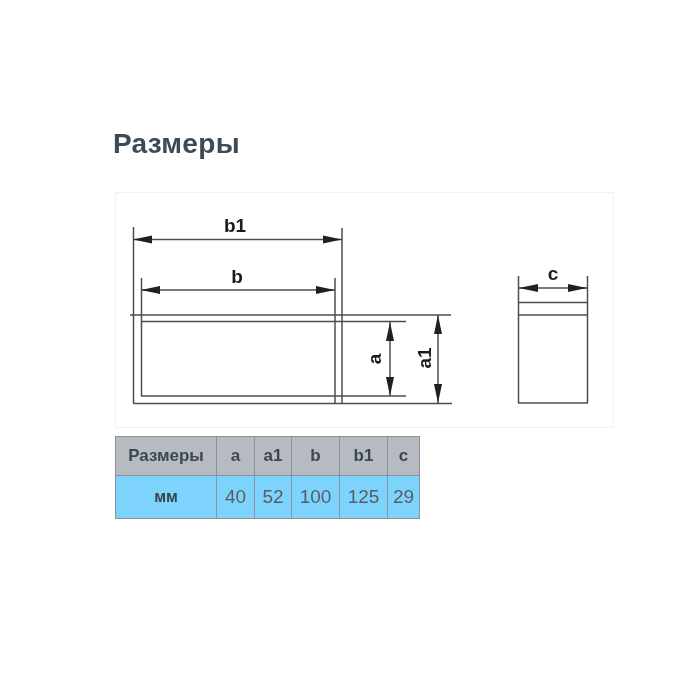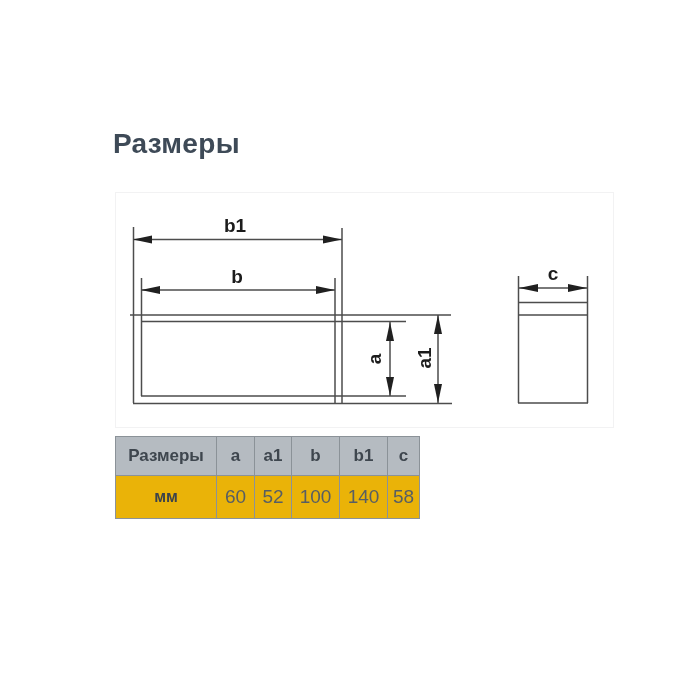--- a/index.html
+++ b/index.html
@@ -71,21 +71,21 @@
     padding: 0;
   }
   .dim-table thead th {
     background: #b5bbc1;
     height: 38px;
     font-size: 17px;
     font-weight: bold;
     color: #3e464e;
   }
   .dim-table tbody td {
-    background: #eab308;
+    background: #7dd3fc;
     height: 42px;
     font-size: 19px;
     font-weight: normal;
     color: #575e64;
     margin-top: 40px;
   }
   .dim-table tbody td.unit-cell {
     font-size: 16px;
     font-weight: bold;
     color: #3c434b;
@@ -172,22 +172,22 @@
         <th class="col-a">a</th>
         <th class="col-a1">a1</th>
         <th class="col-b">b</th>
         <th class="col-b1">b1</th>
         <th class="col-c">c</th>
       </tr>
     </thead>
     <tbody>
       <tr>
         <td class="unit-cell">мм</td>
-        <td>60</td>
+        <td>40</td>
         <td>52</td>
         <td>100</td>
-        <td>140</td>
-        <td>58</td>
+        <td>125</td>
+        <td>29</td>
       </tr>
     </tbody>
   </table>
 
 </div>
 
 </body></html>

